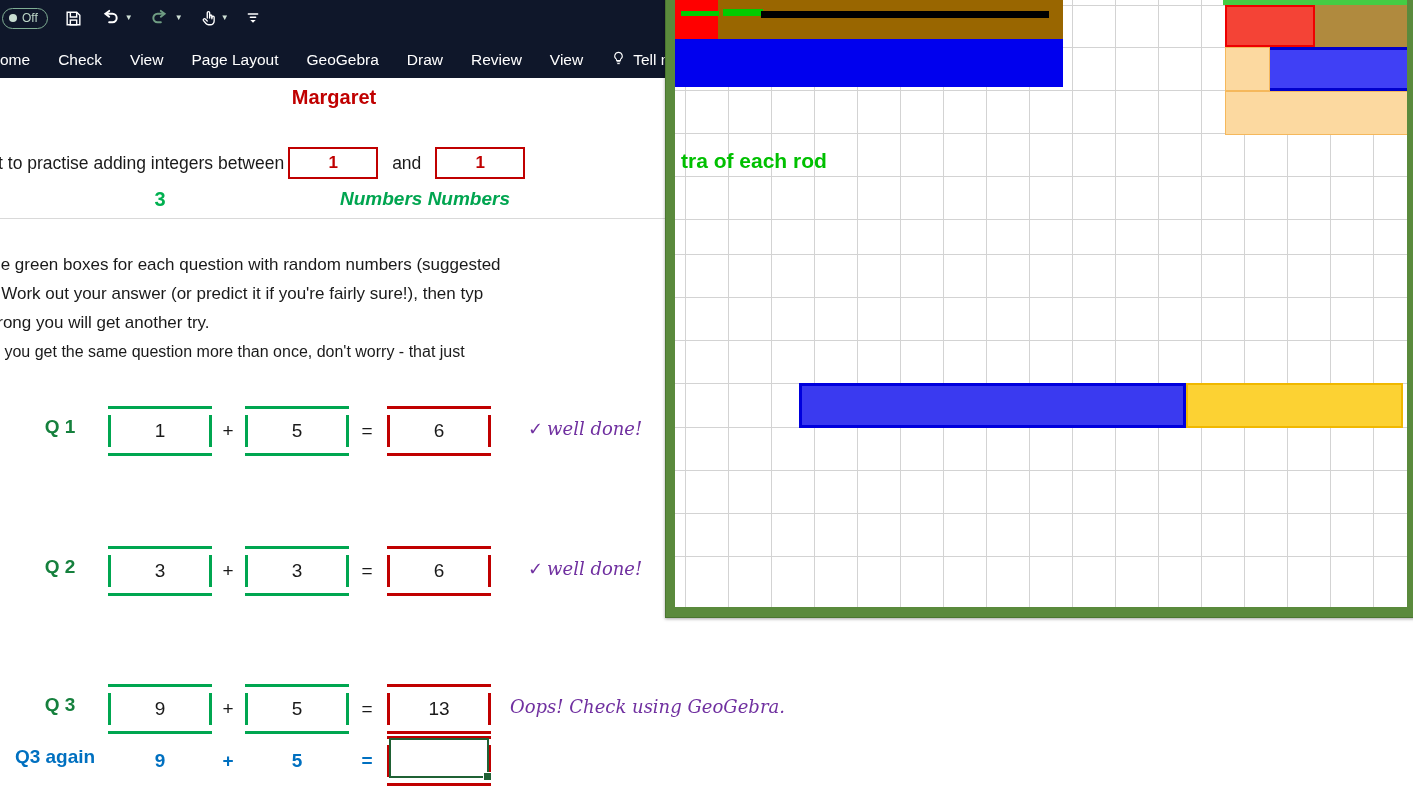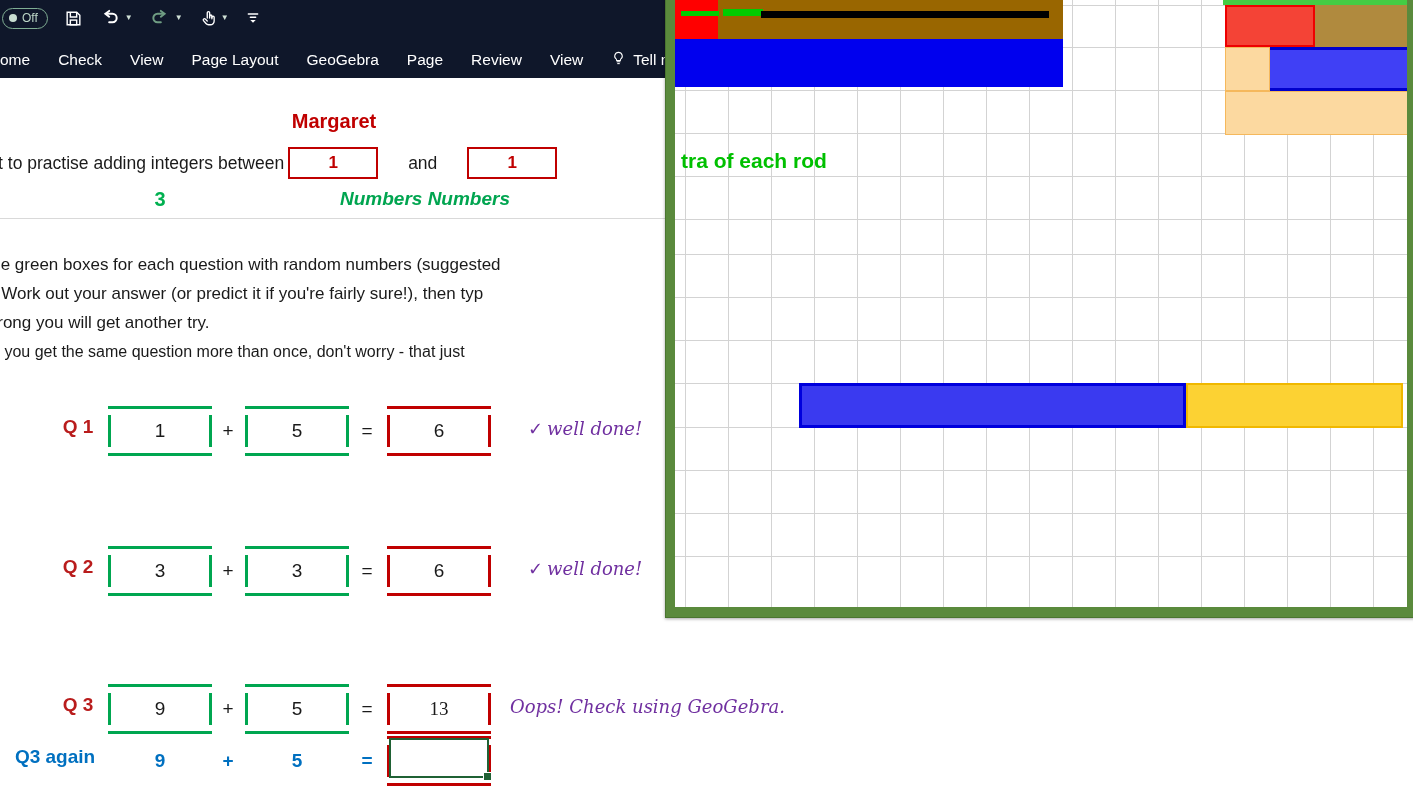--- a/index.html
+++ b/index.html
@@ -45,36 +45,35 @@
   .sheet {
     position: absolute; left: 0; top: 78px; width: 1413px; height: 712px;
     background: #ffffff;
   }
   .rowline { position: absolute; left: 0; height: 1px; background: #d9d9d9; }
 
   .title-row {
     position: absolute; left: 0; top: 8px; width: 680px;
     display: flex; align-items: baseline; justify-content: center;
     font-size: 20px;
-    margin-top: 24px;
   }
   .title-name { color: #c00000; font-weight: bold; margin-right: 12px; }
   .title-rest { color: #1a1a1a; }
 
   .pref-row {
     position: absolute; left: 0; top: 68px; width: 680px; height: 34px;
     display: flex; align-items: center;
   }
   .pref-text { font-size: 17.5px; color: #1a1a1a; white-space: nowrap; margin-left: -34px; }
   .numbox {
     width: 90px; height: 32px; border: 2.5px solid #c00000; background: #fff;
     color: #c00000; font-weight: bold; font-size: 17px;
     display: flex; align-items: center; justify-content: center; margin: 0 4px;
   }
-  .and-text { font-size: 17.5px; color: #1a1a1a; margin: 0 26px; }
+  .and-text { font-size: 17.5px; color: #1a1a1a; margin: 0 10px; }
 
   .count-row { position: absolute; left: 0; top: 110px; width: 680px; height: 30px; }
   .count-num {
     position: absolute; left: 120px; top: 0; width: 80px; text-align: center;
     color: #00b050; font-weight: bold; font-size: 20px;
   }
   .count-label {
     position: absolute; left: 260px; top: 0; width: 330px; text-align: center;
     color: #00a550; font-weight: bold; font-style: italic; font-size: 19px;
   }
@@ -85,22 +84,22 @@
     height: 29px; display: flex; align-items: center;
   }
   .instr-1 { margin-left: -40px; }
   .instr-2 { margin-left: -46px; }
   .instr-3 { margin-left: -40px; }
   .instr-4 { margin-left: -40px; font-size: 16px; }
 
   
   .qrow { position: absolute; left: 0; width: 700px; height: 62px; }
   .qlabel {
-    position: absolute; left: 48px; top: 16px; width: 60px; text-align: center;
-    font-weight: bold; font-size: 19px; color: #b91c1c;
+    position: absolute; left: 30px; top: 16px; width: 60px; text-align: center;
+    font-weight: bold; font-size: 19px; color: #15803d;
   }
   .qlabel.again { color: #0070c0; left: 0px; width: 110px; font-size: 19px; }
 
   .cellbox {
     position: absolute; top: 6px; width: 110px; height: 50px;
   }
   .cellbox .edge-t, .cellbox .edge-b {
     position: absolute; left: 3px; right: 3px; height: 3px;
   }
   .cellbox .edge-t { top: 0; }
@@ -301,21 +300,21 @@
       </div>
       <div class="op" style="left:217px;">+</div>
       <div class="cellbox green" style="left:242px;">
         <span class="edge-t"></span>
         <span class="edge-b"></span>
         <span class="edge-l"></span>
         <span class="edge-r"></span>
         <span class="val">5</span>
       </div>
       <div class="op" style="left:356px;">=</div>
-      <div class="cellbox red" style="left:384px;font-family:Liberation Serif, serif;">
+      <div class="cellbox red" style="left:384px;">
         <span class="edge-t"></span>
         <span class="edge-b"></span>
         <span class="edge-l"></span>
         <span class="edge-r"></span>
         <span class="val">13</span>
       </div>
       <div class="feedback" style="left:510px;">
         <span>Oops! Check using GeoGebra.</span>
       </div>
     </div>
@@ -394,21 +393,21 @@
         </svg>
       </span>
     </div>
 
     <div class="ribbon-tabs">
       <span class="ribbon-tab" style="padding-left:0;">ome</span>
       <span class="ribbon-tab">Check</span>
       <span class="ribbon-tab">View</span>
       <span class="ribbon-tab">Page Layout</span>
       <span class="ribbon-tab">GeoGebra</span>
-      <span class="ribbon-tab">Page</span>
+      <span class="ribbon-tab">Draw</span>
       <span class="ribbon-tab">Review</span>
       <span class="ribbon-tab">View</span>
       <span class="tellme">
         <span>
           <svg width="15" height="18" viewBox="0 0 24 24" fill="none" stroke="#fff" stroke-width="1.7">
             <path d="M9 18h6"></path>
               <path d="M10 21h4"></path>
             <path d="M12 3a6 6 0 0 0-3.5 10.9c.5.4.5 1.3.5 2.1h6c0-.8 0-1.7.5-2.1A6 6 0 0 0 12 3z"></path>
           </svg>
         </span>

